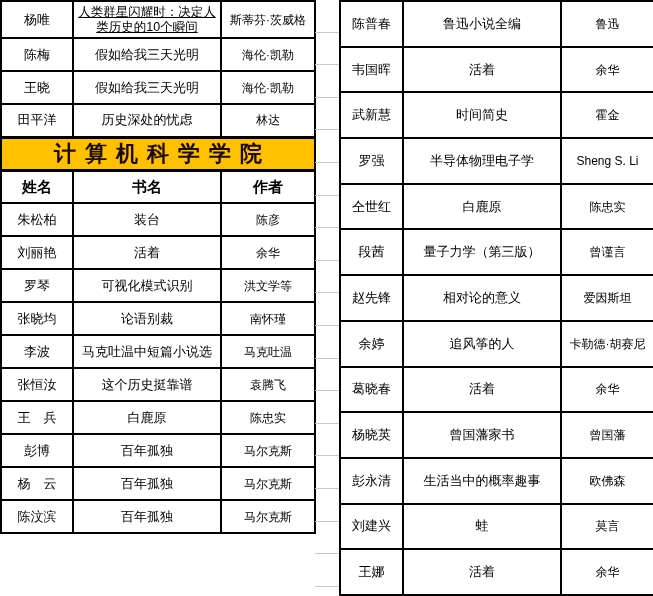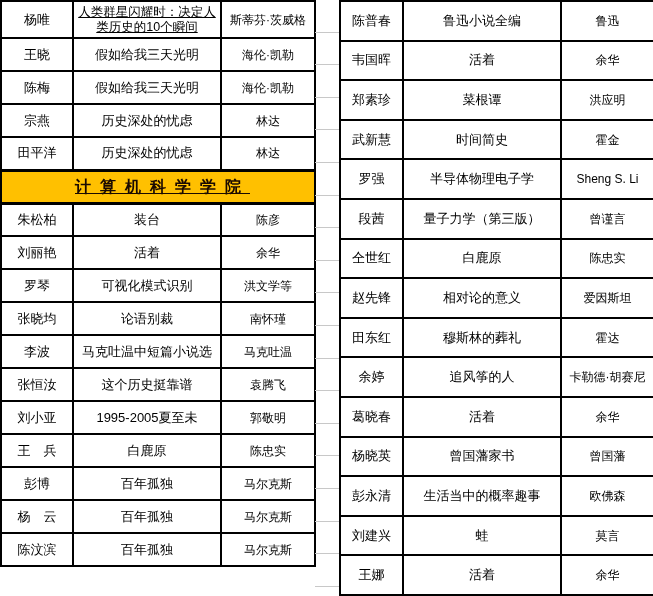--- a/index.html
+++ b/index.html
@@ -59,27 +59,26 @@
   #left-table col.c-book   { width: 148px; }
   #left-table col.c-author { width: 94px;  }
   
   #right-table col.c-name   { width: 63px;  }
   #right-table col.c-book   { width: 158px; }
   #right-table col.c-author { width: 93px;  }
 
   .banner-row td {
     background: var(--banner-bg, #FFC000);
     font-weight: bold;
-    font-size: 16px;
+    font-size: 22px;
     letter-spacing: 9px;
     text-indent: 9px;
     border-top-width: 3px;
     border-bottom-width: 3px;
     color: var(--banner-fg, #000);
-    text-decoration: underline;
   }
   .header-row th {
     font-weight: bold;
     font-size: 15px;
   }
 </style>
 </head>
 <body>
 
 <div class="sheet">
@@ -90,44 +89,44 @@
         <col class="c-book">
         <col class="c-author">
     </colgroup>
     <tbody id="left-top">
         <tr>
           <td class="name-cell">杨唯</td>
           <td class="book-title-cell">人类群星闪耀时：决定人类历史的10个瞬间</td>
           <td class="author-cell">斯蒂芬·茨威格</td>
         </tr>
         <tr>
+          <td class="name-cell">陈梅</td>
+          <td class="book-title-cell">假如给我三天光明</td>
+          <td class="author-cell">海伦·凯勒</td>
+        </tr>
+        <tr>
           <td class="name-cell">王晓</td>
           <td class="book-title-cell">假如给我三天光明</td>
           <td class="author-cell">海伦·凯勒</td>
-        </tr>
-        <tr>
-          <td class="name-cell">陈梅</td>
-          <td class="book-title-cell">假如给我三天光明</td>
-          <td class="author-cell">海伦·凯勒</td>
-        </tr>
-        <tr>
-          <td class="name-cell">宗燕</td>
-          <td class="book-title-cell">历史深处的忧虑</td>
-          <td class="author-cell">林达</td>
         </tr>
         <tr>
           <td class="name-cell">田平洋</td>
           <td class="book-title-cell">历史深处的忧虑</td>
           <td class="author-cell">林达</td>
         </tr>
       </tbody>
     <tbody>
       <tr class="banner-row">
         <td colspan="3">计算机科学学院</td>
       </tr>
+      <tr class="header-row">
+        <th>姓名</th>
+        <th>书名</th>
+        <th>作者</th>
+      </tr>
     </tbody>
     <tbody id="left-bottom">
         <tr>
           <td class="name-cell">朱松柏</td>
           <td class="book-title-cell">装台</td>
           <td class="author-cell">陈彦</td>
         </tr>
         <tr>
           <td class="name-cell">刘丽艳</td>
           <td class="book-title-cell">活着</td>
@@ -145,25 +144,20 @@
         </tr>
         <tr>
           <td class="name-cell">李波</td>
           <td class="book-title-cell">马克吐温中短篇小说选</td>
           <td class="author-cell">马克吐温</td>
         </tr>
         <tr>
           <td class="name-cell">张恒汝</td>
           <td class="book-title-cell">这个历史挺靠谱</td>
           <td class="author-cell">袁腾飞</td>
-        </tr>
-        <tr>
-          <td class="name-cell">刘小亚</td>
-          <td class="book-title-cell">1995-2005夏至未</td>
-          <td class="author-cell">郭敬明</td>
         </tr>
         <tr>
           <td class="name-cell">王　兵</td>
           <td class="book-title-cell">白鹿原</td>
           <td class="author-cell">陈忠实</td>
         </tr>
         <tr>
           <td class="name-cell">彭博</td>
           <td class="book-title-cell">百年孤独</td>
           <td class="author-cell">马尔克斯</td>
@@ -194,55 +188,45 @@
           <td class="name-cell">陈普春</td>
           <td class="book-title-cell">鲁迅小说全编</td>
           <td class="author-cell">鲁迅</td>
         </tr>
         <tr>
           <td class="name-cell">韦国晖</td>
           <td class="book-title-cell">活着</td>
           <td class="author-cell">余华</td>
         </tr>
         <tr>
-          <td class="name-cell">郑素珍</td>
-          <td class="book-title-cell">菜根谭</td>
-          <td class="author-cell">洪应明</td>
-        </tr>
-        <tr>
           <td class="name-cell">武新慧</td>
           <td class="book-title-cell">时间简史</td>
           <td class="author-cell">霍金</td>
         </tr>
         <tr>
           <td class="name-cell">罗强</td>
           <td class="book-title-cell">半导体物理电子学</td>
           <td class="author-cell">Sheng S. Li</td>
         </tr>
         <tr>
+          <td class="name-cell">仝世红</td>
+          <td class="book-title-cell">白鹿原</td>
+          <td class="author-cell">陈忠实</td>
+        </tr>
+        <tr>
           <td class="name-cell">段茜</td>
           <td class="book-title-cell">量子力学（第三版）</td>
           <td class="author-cell">曾谨言</td>
         </tr>
         <tr>
-          <td class="name-cell">仝世红</td>
-          <td class="book-title-cell">白鹿原</td>
-          <td class="author-cell">陈忠实</td>
-        </tr>
-        <tr>
           <td class="name-cell">赵先锋</td>
           <td class="book-title-cell">相对论的意义</td>
           <td class="author-cell">爱因斯坦</td>
         </tr>
         <tr>
-          <td class="name-cell">田东红</td>
-          <td class="book-title-cell">穆斯林的葬礼</td>
-          <td class="author-cell">霍达</td>
-        </tr>
-        <tr>
           <td class="name-cell">余婷</td>
           <td class="book-title-cell">追风筝的人</td>
           <td class="author-cell">卡勒德·胡赛尼</td>
         </tr>
         <tr>
           <td class="name-cell">葛晓春</td>
           <td class="book-title-cell">活着</td>
           <td class="author-cell">余华</td>
         </tr>
         <tr>

